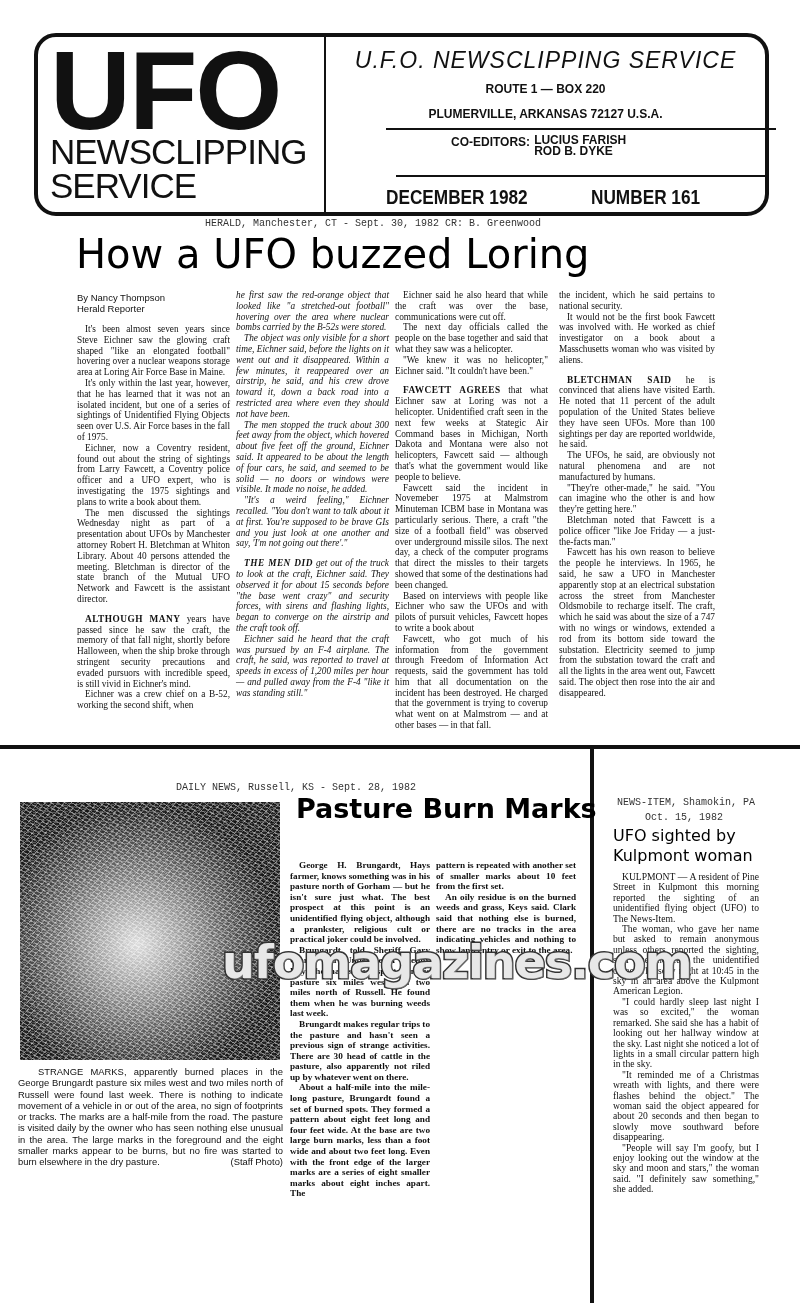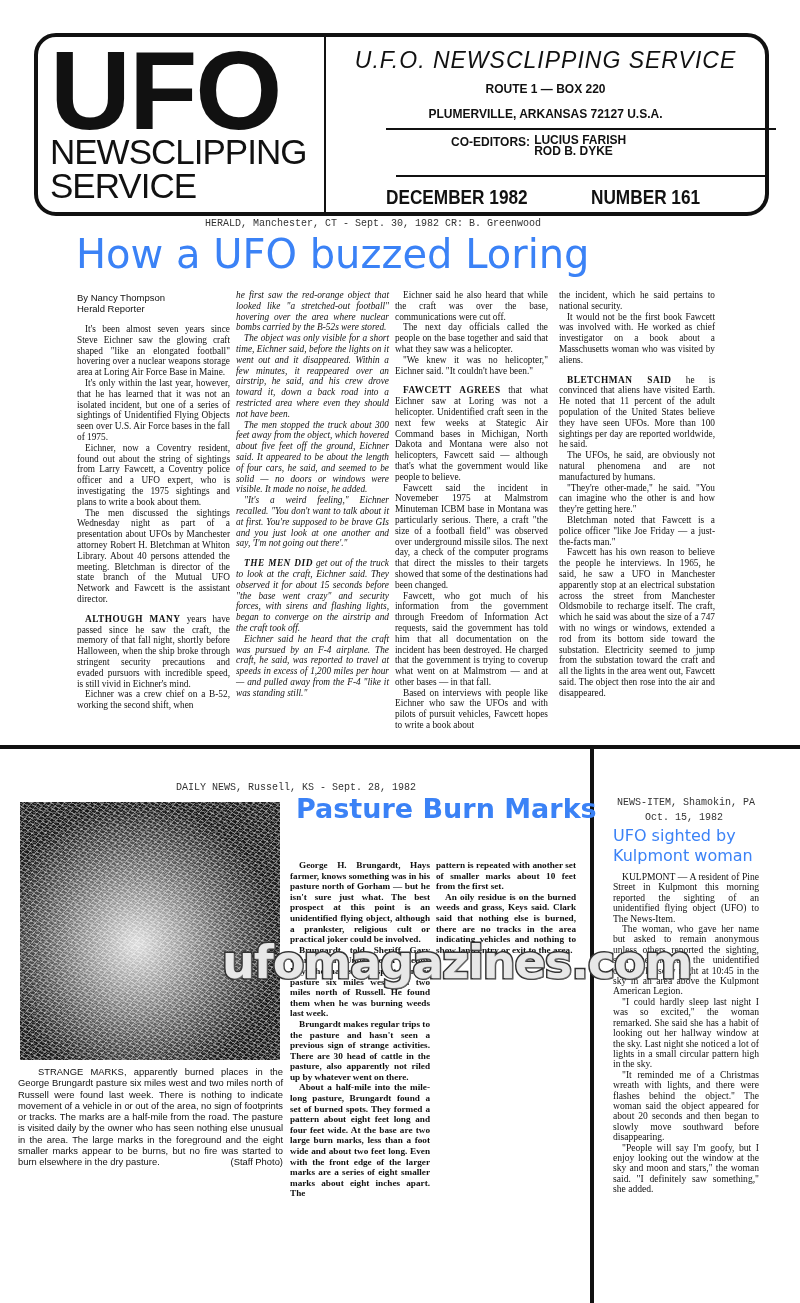--- a/index.html
+++ b/index.html
@@ -55,21 +55,21 @@
     font-family: "Liberation Sans", sans-serif; font-weight: 700; font-size: 21px; transform: scaleX(0.82); transform-origin: left;
   }
 
   
   .source {
     position: absolute; font-family: "Liberation Mono", monospace; font-size: 10px; color: #333; white-space: nowrap;
   }
 
   
   .headline {
-    position: absolute; font-family: "DejaVu Sans", sans-serif; color: #3b82f6; white-space: nowrap;
+    position: absolute; font-family: "DejaVu Sans", sans-serif; color: #000000; white-space: nowrap;
   }
 
   
   .col {
     position: absolute; font-family: "Liberation Serif", serif; font-size: 9.3px; line-height: 10.8px;
     text-align: justify; color: #111;
   }
   .col p { text-indent: 8px; }
   .col p.gap { margin-top: 9px; }
   .col .lead { font-weight: 700; letter-spacing: 0.5px; }
@@ -161,22 +161,22 @@
   <p class="gap"><span class="lead">THE MEN DID</span><span> get out of the truck to look at the craft, Eichner said. They observed it for about 15 seconds before "the base went crazy" and security forces, with sirens and flashing lights, began to converge on the airstrip and the craft took off.</span></p>
   <p>Eichner said he heard that the craft was pursued by an F-4 airplane. The craft, he said, was reported to travel at speeds in excess of 1,200 miles per hour — and pulled away from the F-4 "like it was standing still."</p>
 </div>
 
 <div class="col" style="left:395px; top:290px; width:153px;">
   <p>Eichner said he also heard that while the craft was over the base, communications were cut off.</p>
   <p>The next day officials called the people on the base together and said that what they saw was a helicopter.</p>
   <p>"We knew it was no helicopter," Eichner said. "It couldn't have been."</p>
   <p class="gap"><span class="lead">FAWCETT AGREES</span><span> that what Eichner saw at Loring was not a helicopter. Unidentified craft seen in the next few weeks at Stategic Air Command bases in Michigan, North Dakota and Montana were also not helicopters, Fawcett said — although that's what the government would like people to believe.</span></p>
   <p>Fawcett said the incident in Novemeber 1975 at Malmstrom Minuteman ICBM base in Montana was particularly serious. There, a craft "the size of a football field" was observed over underground missile silos. The next day, a check of the computer programs that direct the missles to their targets showed that some of the destinations had been changed.</p>
+  <p>Based on interviews with people like Eichner who saw the UFOs and with pilots of pursuit vehicles, Fawcett hopes to write a book about</p>
   <p>Fawcett, who got much of his information from the government through Freedom of Information Act requests, said the government has told him that all documentation on the incident has been destroyed. He charged that the government is trying to coverup what went on at Malmstrom — and at other bases — in that fall.</p>
-  <p>Based on interviews with people like Eichner who saw the UFOs and with pilots of pursuit vehicles, Fawcett hopes to write a book about</p>
 </div>
 
 <div class="col" style="left:559px; top:290px; width:156px;">
   <p style="text-indent:0">the incident, which he said pertains to national security.</p>
   <p>It would not be the first book Fawcett was involved with. He worked as chief investigator on a book about a Masschusetts woman who was visited by aliens.</p>
   <p class="gap"><span class="lead">BLETCHMAN SAID</span><span> he is convinced that aliens have visited Earth. He noted that 11 percent of the adult population of the United States believe they have seen UFOs. More than 100 sightings per day are reported worldwide, he said.</span></p>
   <p>The UFOs, he said, are obviously not natural phenomena and are not manufactured by humans.</p>
   <p>"They're other-made," he said. "You can imagine who the other is and how they're getting here."</p>
   <p>Bletchman noted that Fawcett is a police officer "like Joe Friday — a just-the-facts man."</p>
   <p>Fawcett has his own reason to believe the people he interviews. In 1965, he said, he saw a UFO in Manchester apparently stop at an electrical substation across the street from Manchester Oldsmobile to recharge itself. The craft, which he said was about the size of a 747 with no wings or windows, extended a rod from its bottom side toward the substation. Electricity seemed to jump from the substation toward the craft and all the lights in the area went out, Fawcett said. The object then rose into the air and disappeared.</p>

